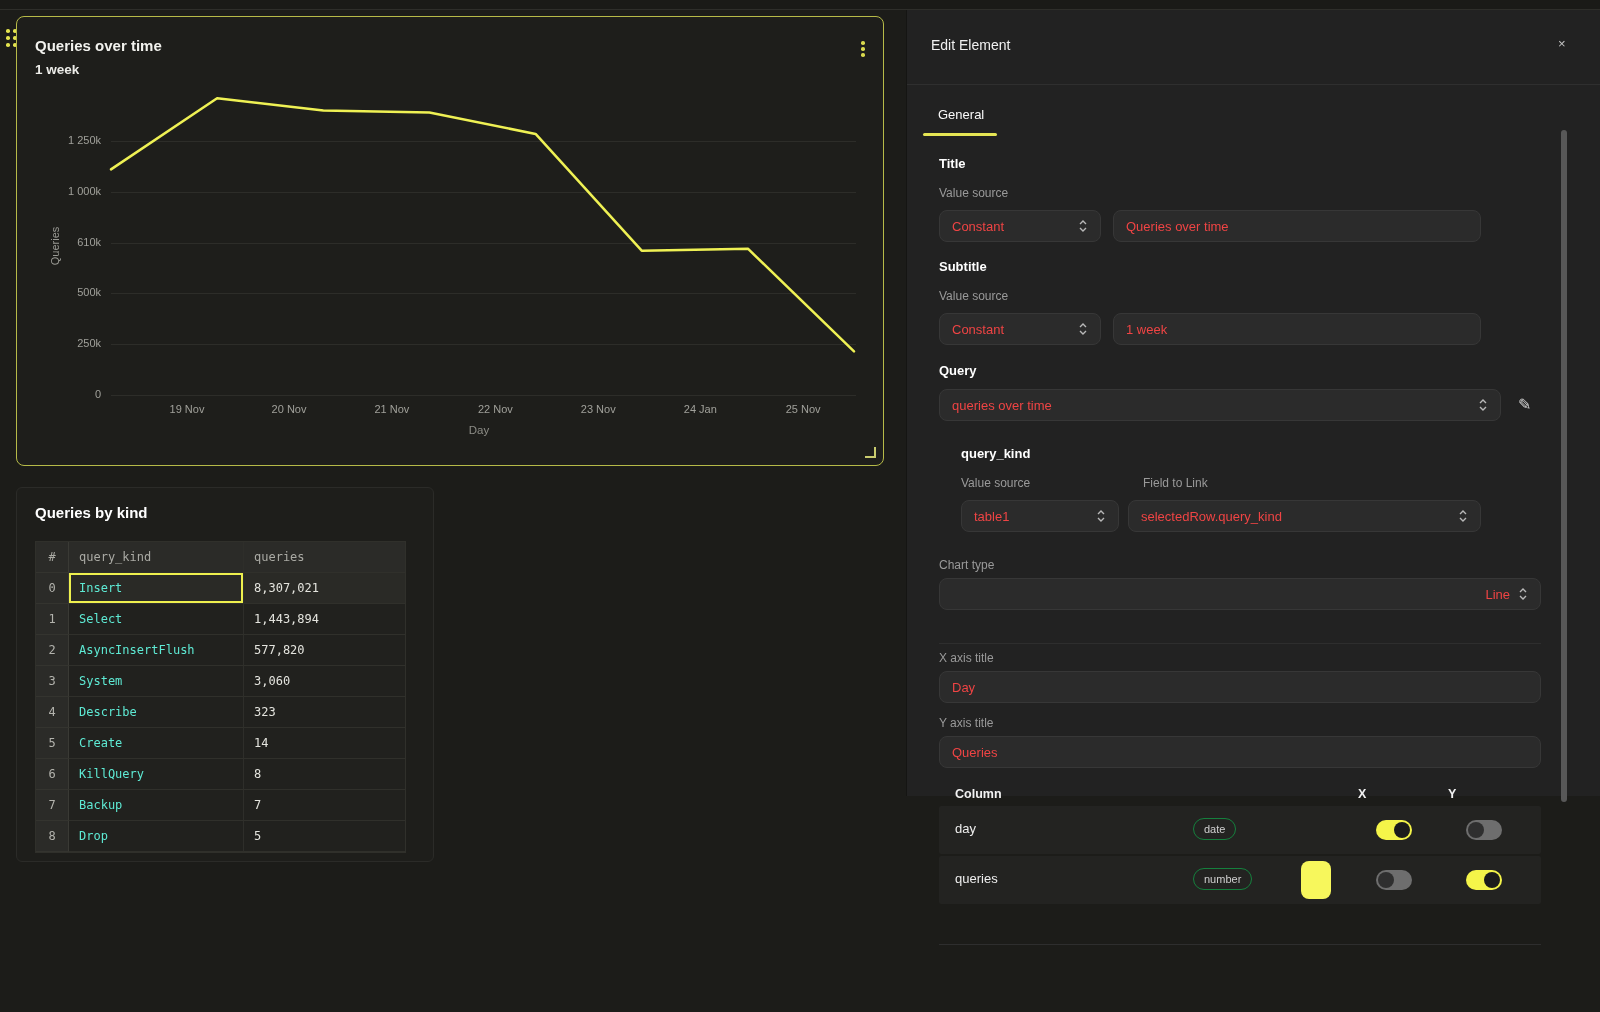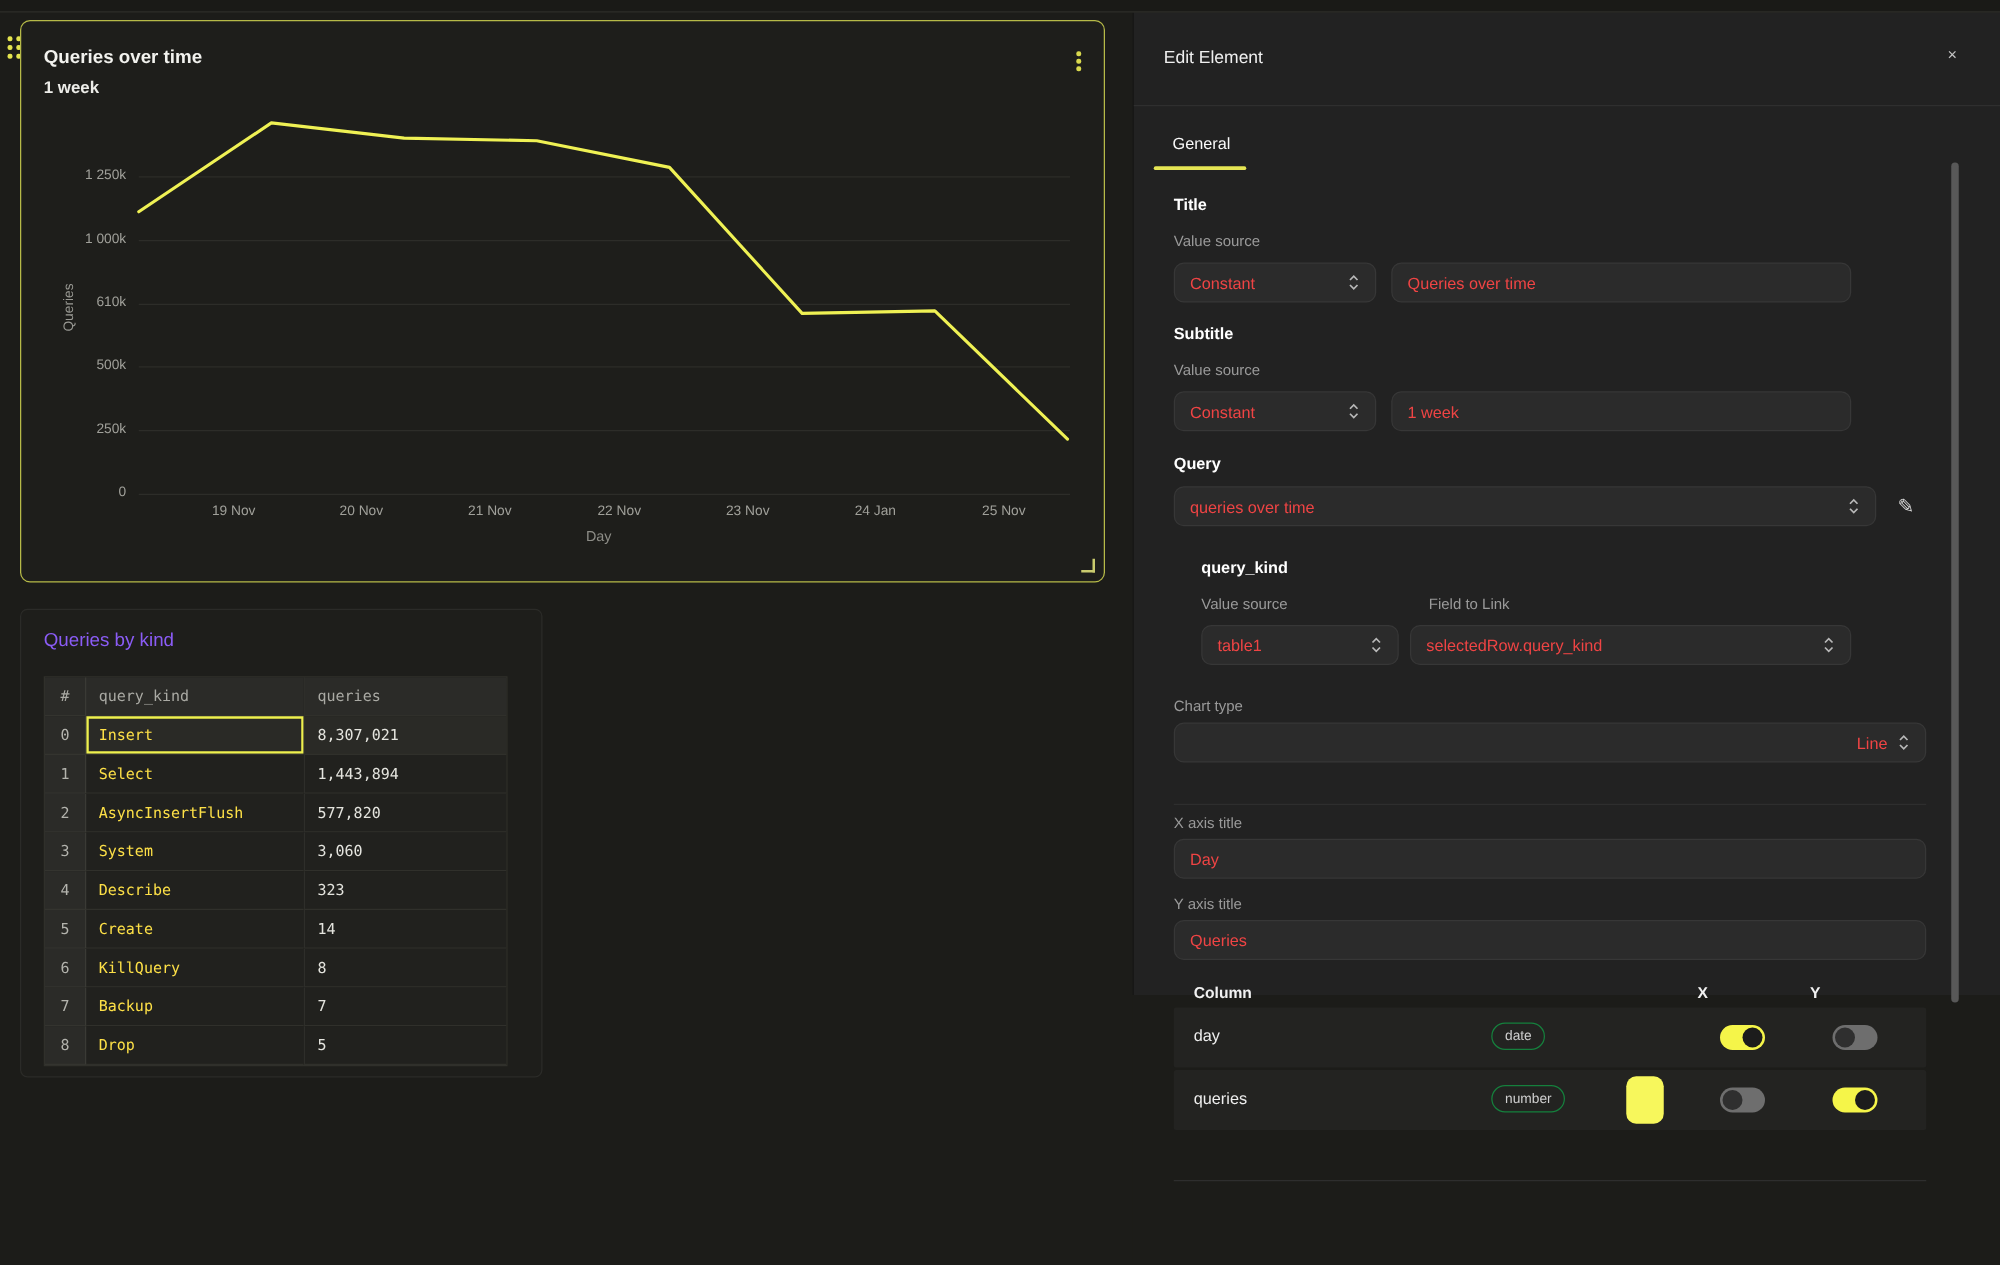--- a/index.html
+++ b/index.html
@@ -34,27 +34,27 @@
            font-size:11px; color:#a0a09a; }
   .xaxis-label { position:absolute; left:462px; top:407px; transform:translateX(-50%);
                  font-size:11.5px; color:#8d8d87; }
   .chart-svg { position:absolute; left:0; top:0; pointer-events:none; }
   .resize-corner { position:absolute; right:7px; bottom:7px; width:11px; height:11px;
                    border-right:2px solid #c9cb6e; border-bottom:2px solid #c9cb6e; cursor:nwse-resize; }
 
   
   .table-card { position:absolute; left:16px; top:487px; width:418px; height:375px;
                 background:#1e1e1b; border:1px solid #2b2b28; border-radius:6px; }
-  .table-title { position:absolute; left:18px; top:16px; font-size:15px; font-weight:normal; color:#8b5cf6; }
+  .table-title { position:absolute; left:18px; top:16px; font-size:15px; font-weight:bold; color:#ffffff; }
   .dtable { position:absolute; left:18px; top:53px; width:371px;
             font-family:"DejaVu Sans Mono", monospace; font-size:12px; border:1px solid #30302b; }
   .trow { display:flex; height:31px; }
   .trow .c-idx { width:32px; background:#2b2b28; color:#b3b3ad; display:flex; align-items:center;
                  justify-content:center; border-bottom:1px solid #34342f; }
-  .trow .c-kind { width:175px; background:#21211e; color:#fde047; display:flex; align-items:center;
+  .trow .c-kind { width:175px; background:#21211e; color:#5eead4; display:flex; align-items:center;
                   padding-left:10px; border-bottom:1px solid #30302b; border-left:1px solid #3a3a35; }
   .trow .c-q { width:162px; background:#21211e; color:#e4e4de; display:flex; align-items:center;
                padding-left:10px; border-bottom:1px solid #30302b; border-left:1px solid #2e2e2a; }
   .trow.thead .c-idx, .trow.thead .c-kind, .trow.thead .c-q { background:#2b2b28; color:#aaaaa4; }
   .trow.selected .c-kind, .trow.selected .c-q { background:#2a2a26; }
   .trow.selected .c-kind { box-shadow: inset 0 0 0 2px #eef04e; }
 
   
   .panel { position:absolute; left:906px; top:0; width:694px; height:796px;
            background:#222222; border-left:1px solid #151513; }

